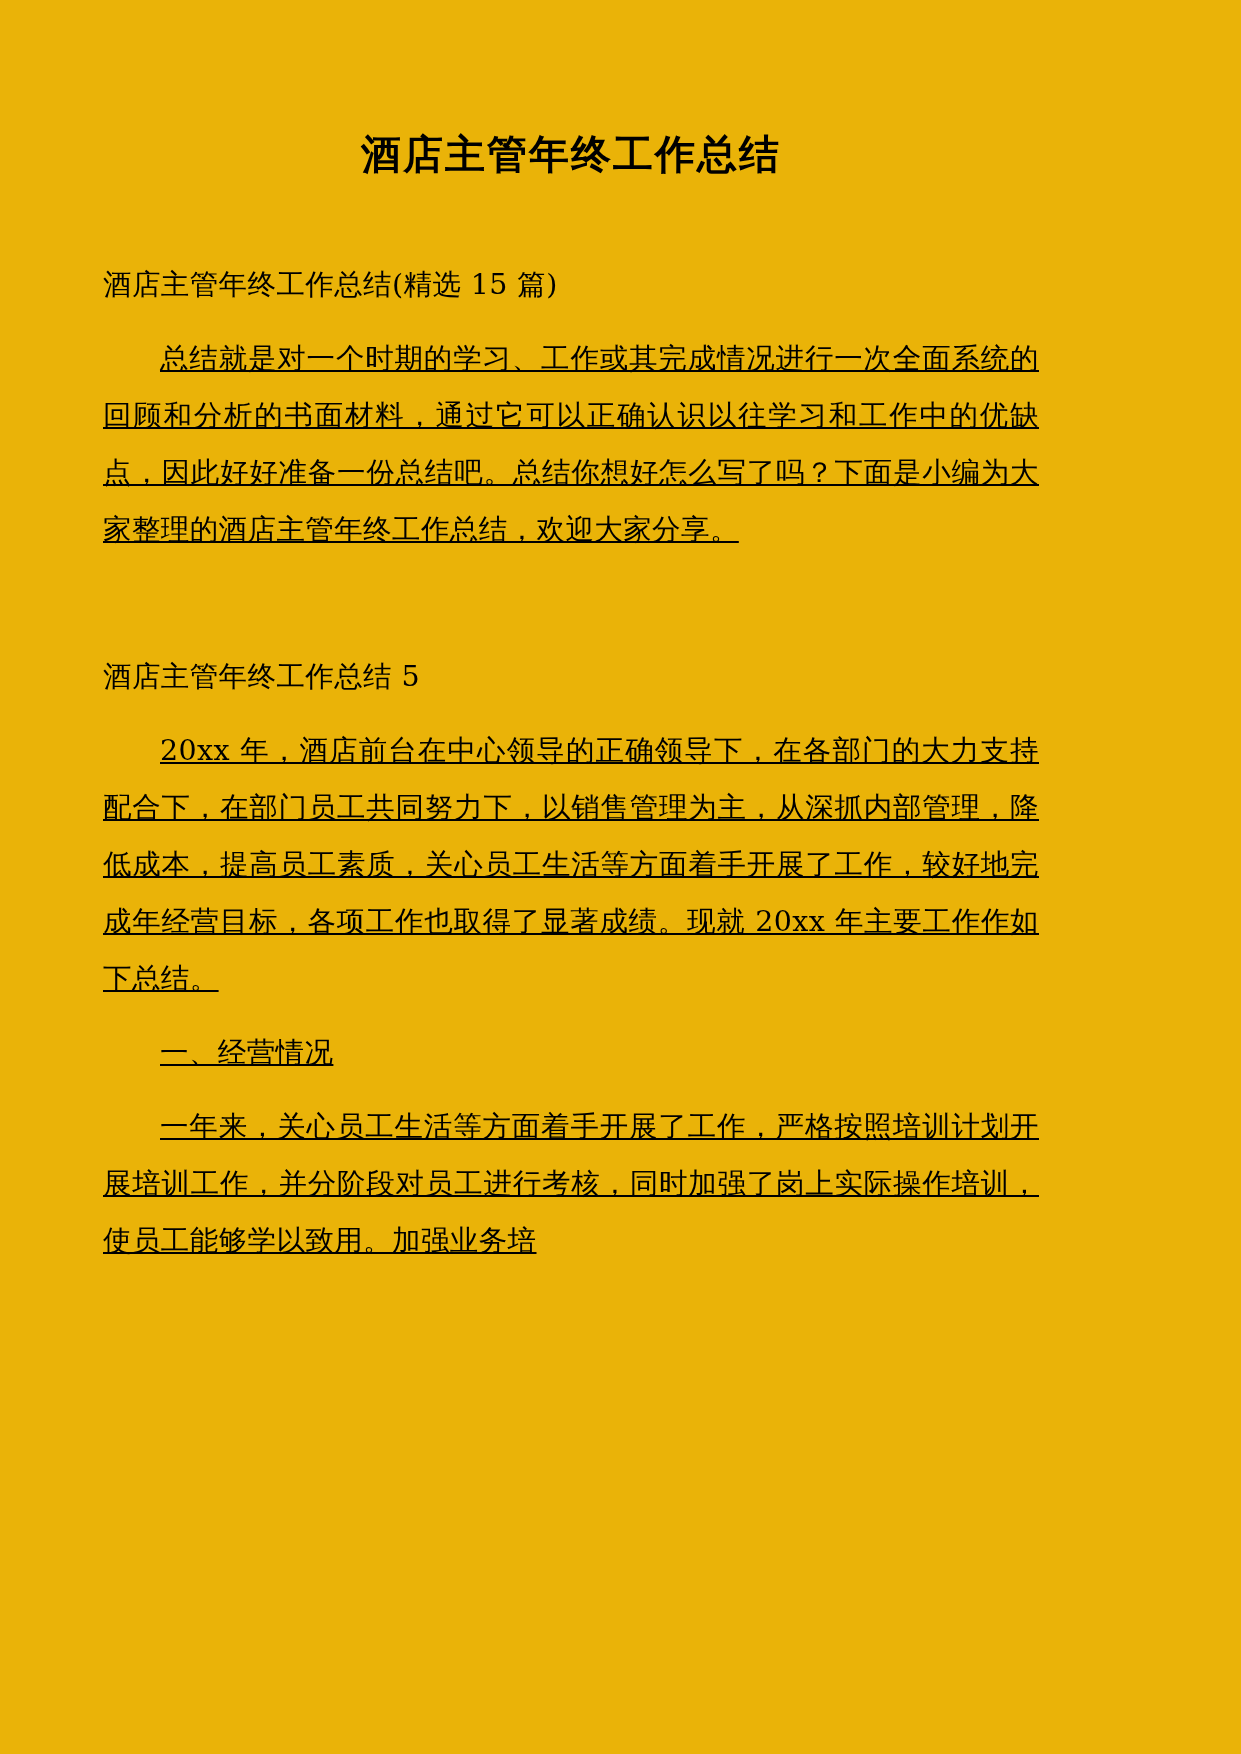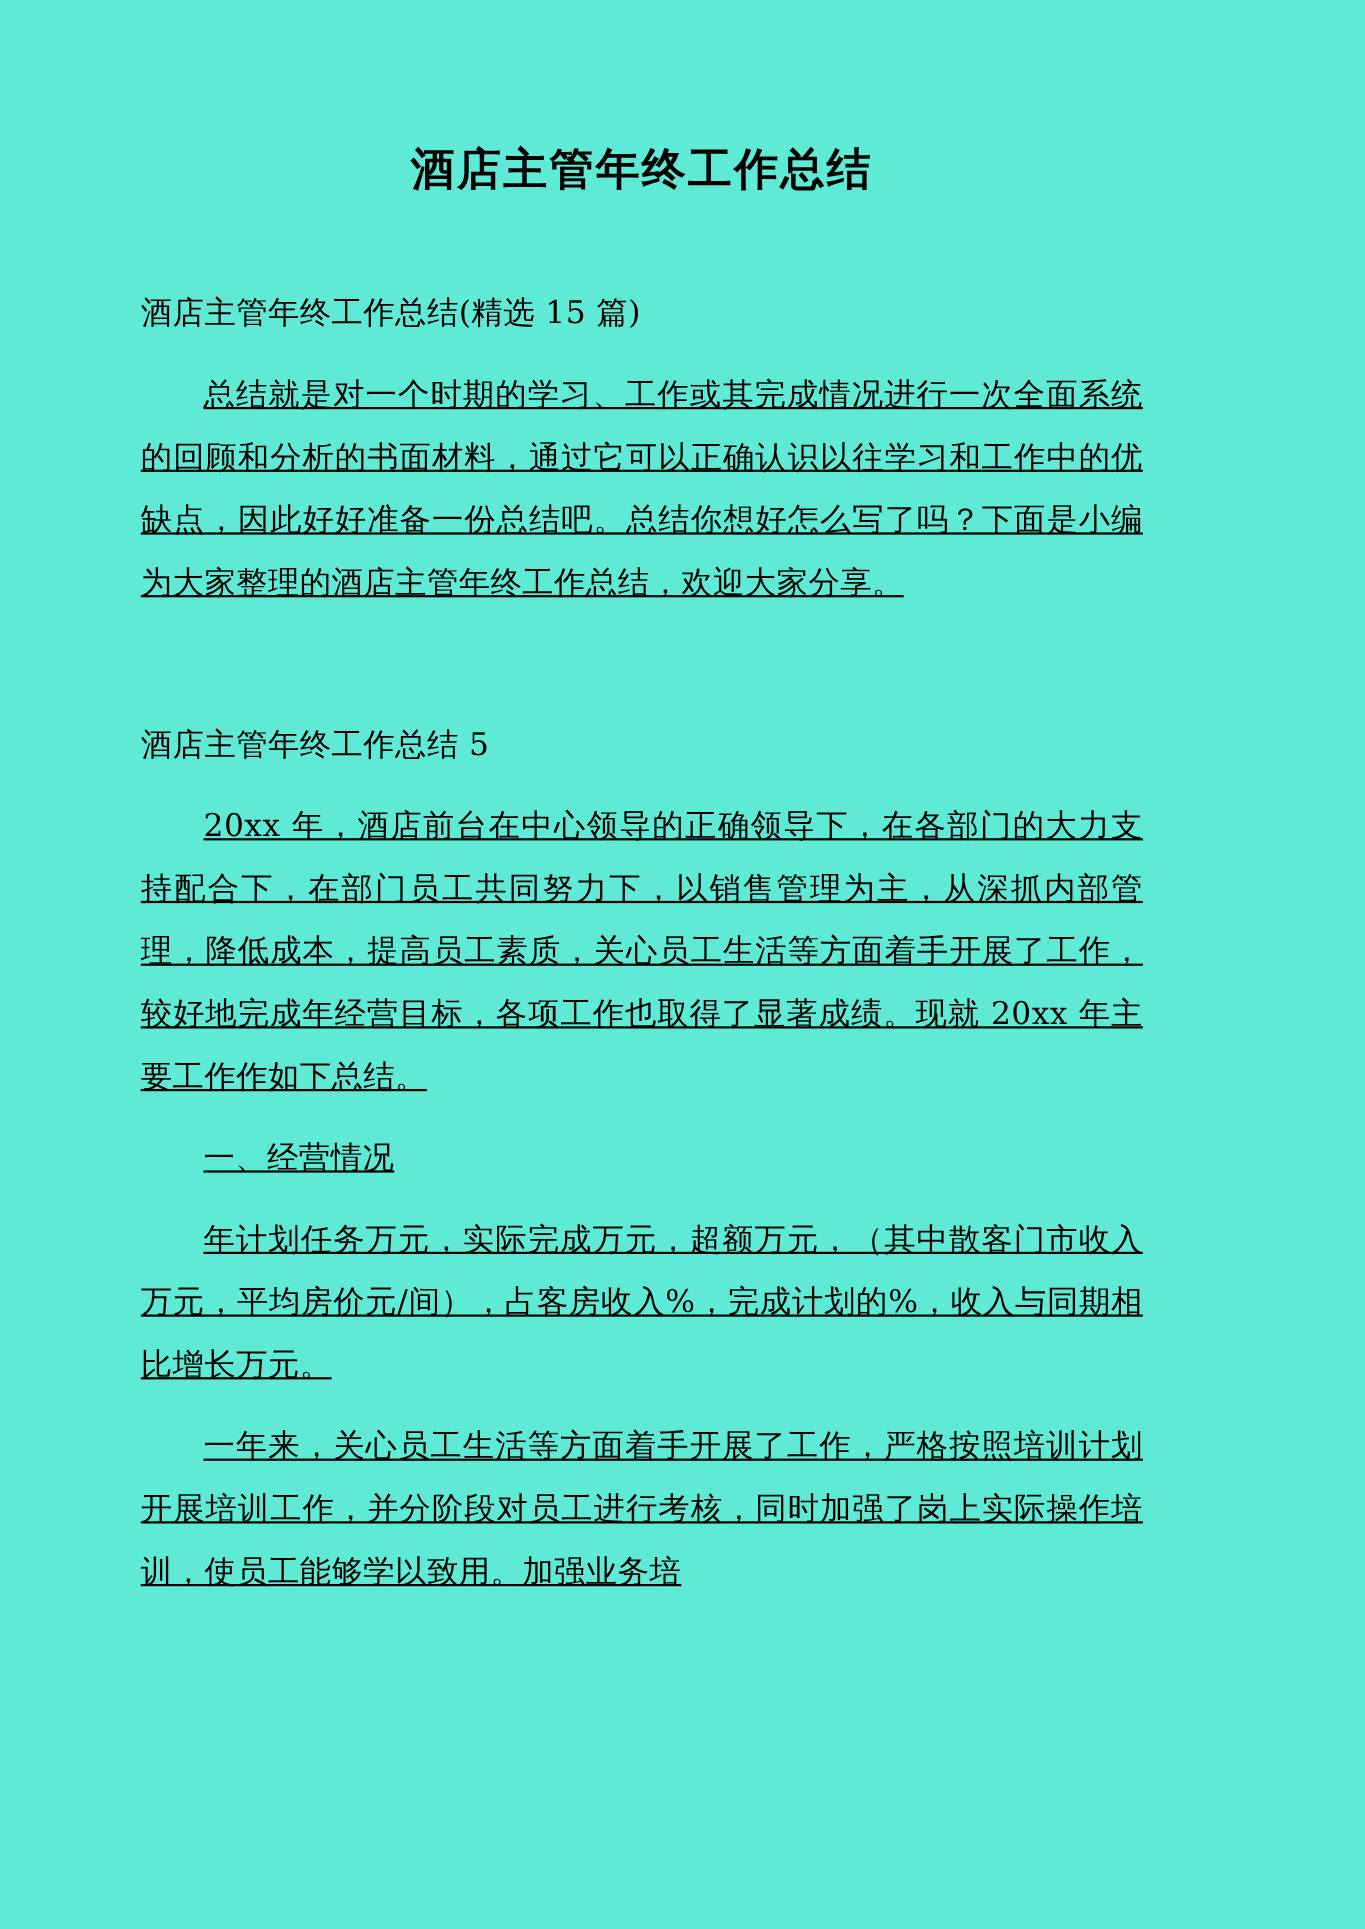--- a/index.html
+++ b/index.html
@@ -13,22 +13,22 @@
     height: 1754px;
     font-family: "DejaVu Serif", "Liberation Serif", serif;
     color: #000000;
     -webkit-font-smoothing: antialiased;
   }
   .page {
     position: relative;
     width: 1241px;
     height: 1754px;
     box-sizing: border-box;
-    padding: 0 185px 0 111px;
-    background: #5eead4;
+    padding: 0 185px 0 86px;
+    background: #eab308;
   }
   .doc-title {
     margin: 0;
     padding-top: 128px;
     text-align: center;
     font-size: 40px;
     font-weight: bold;
     letter-spacing: 2px;
     font-family: "DejaVu Sans", "Liberation Sans", sans-serif;
     line-height: 1.3;
@@ -67,20 +67,19 @@
     <p class="para indent">总结就是对一个时期的学习、工作或其完成情况进行一次全面系统的回顾和分析的书面材料，通过它可以正确认识以往学习和工作中的优缺点，因此好好准备一份总结吧。总结你想好怎么写了吗？下面是小编为大家整理的酒店主管年终工作总结，欢迎大家分享。</p>
 
     <div class="spacer-lg"></div>
 
     <p class="para">酒店主管年终工作总结 5</p>
 
     <p class="para indent">20xx 年，酒店前台在中心领导的正确领导下，在各部门的大力支持配合下，在部门员工共同努力下，以销售管理为主，从深抓内部管理，降低成本，提高员工素质，关心员工生活等方面着手开展了工作，较好地完成年经营目标，各项工作也取得了显著成绩。现就 20xx 年主要工作作如下总结。</p>
 
     <p class="para indent">一、经营情况</p>
 
-    <p class="para indent">年计划任务万元，实际完成万元，超额万元，（其中散客门市收入万元，平均房价元/间），占客房收入%，完成计划的%，收入与同期相比增长万元。</p>
 
 
 
     <p class="para indent">一年来，关心员工生活等方面着手开展了工作，严格按照培训计划开展培训工作，并分阶段对员工进行考核，同时加强了岗上实际操作培训，使员工能够学以致用。加强业务培</p>
 
   </div>
 </div>
 
 </body></html>

